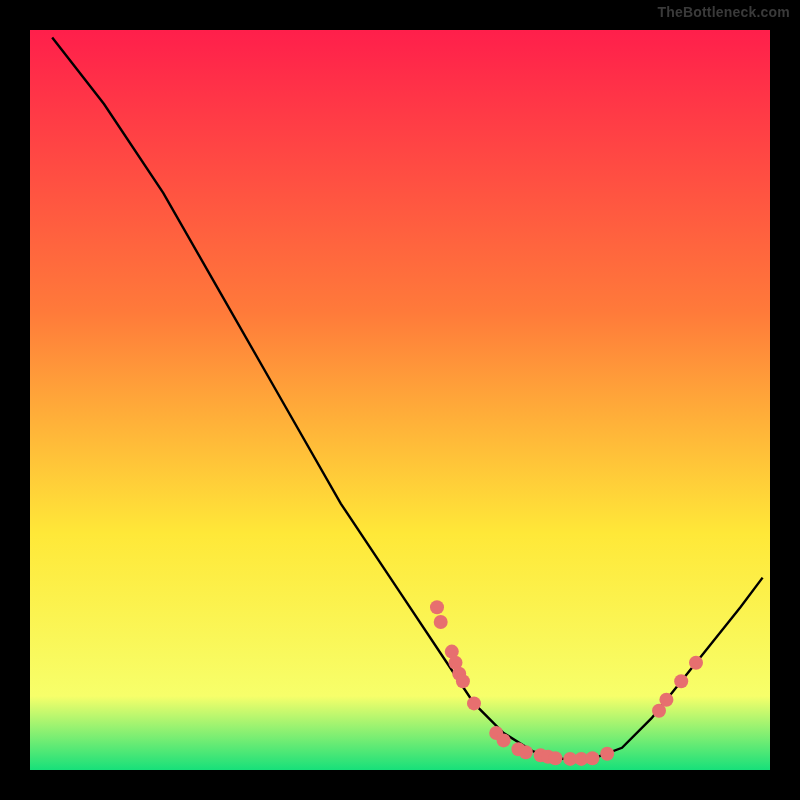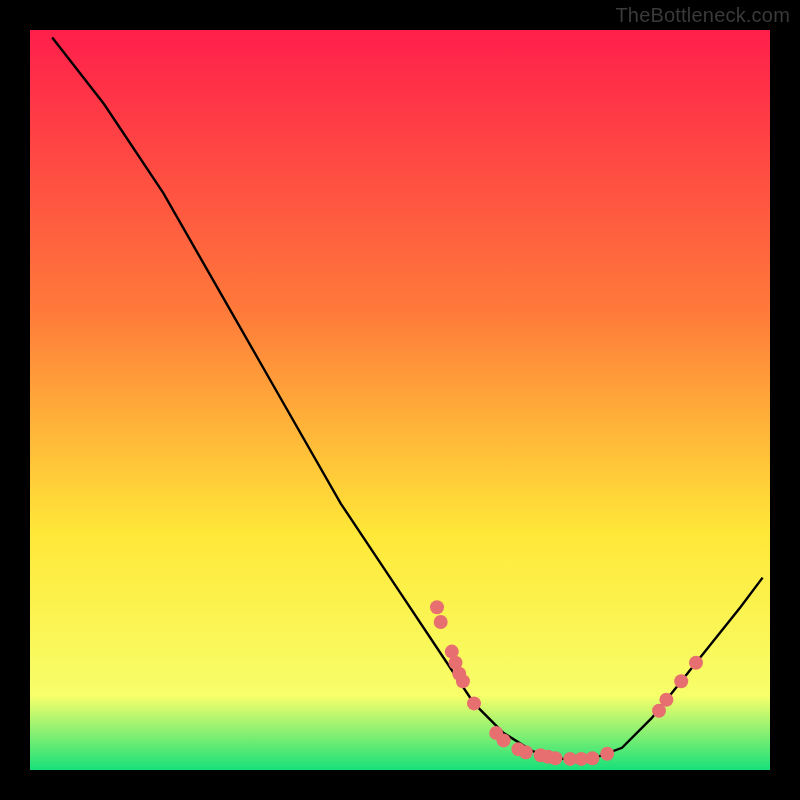--- a/index.html
+++ b/index.html
@@ -15,22 +15,22 @@
     position: relative;
     width: 800px;
     height: 800px;
     background: #000;
   }
   .watermark {
     position: absolute;
     top: 4px;
     right: 10px;
     color: #3a3a3a;
-    font-size: 20px;
-    font-weight: normal;
+    font-size: 14px;
+    font-weight: bold;
     letter-spacing: 0.2px;
     user-select: none;
     margin-left: 7px;
   }
   .plot {
     position: absolute;
     left: 30px;
     top: 30px;
     width: 740px;
     height: 740px;

